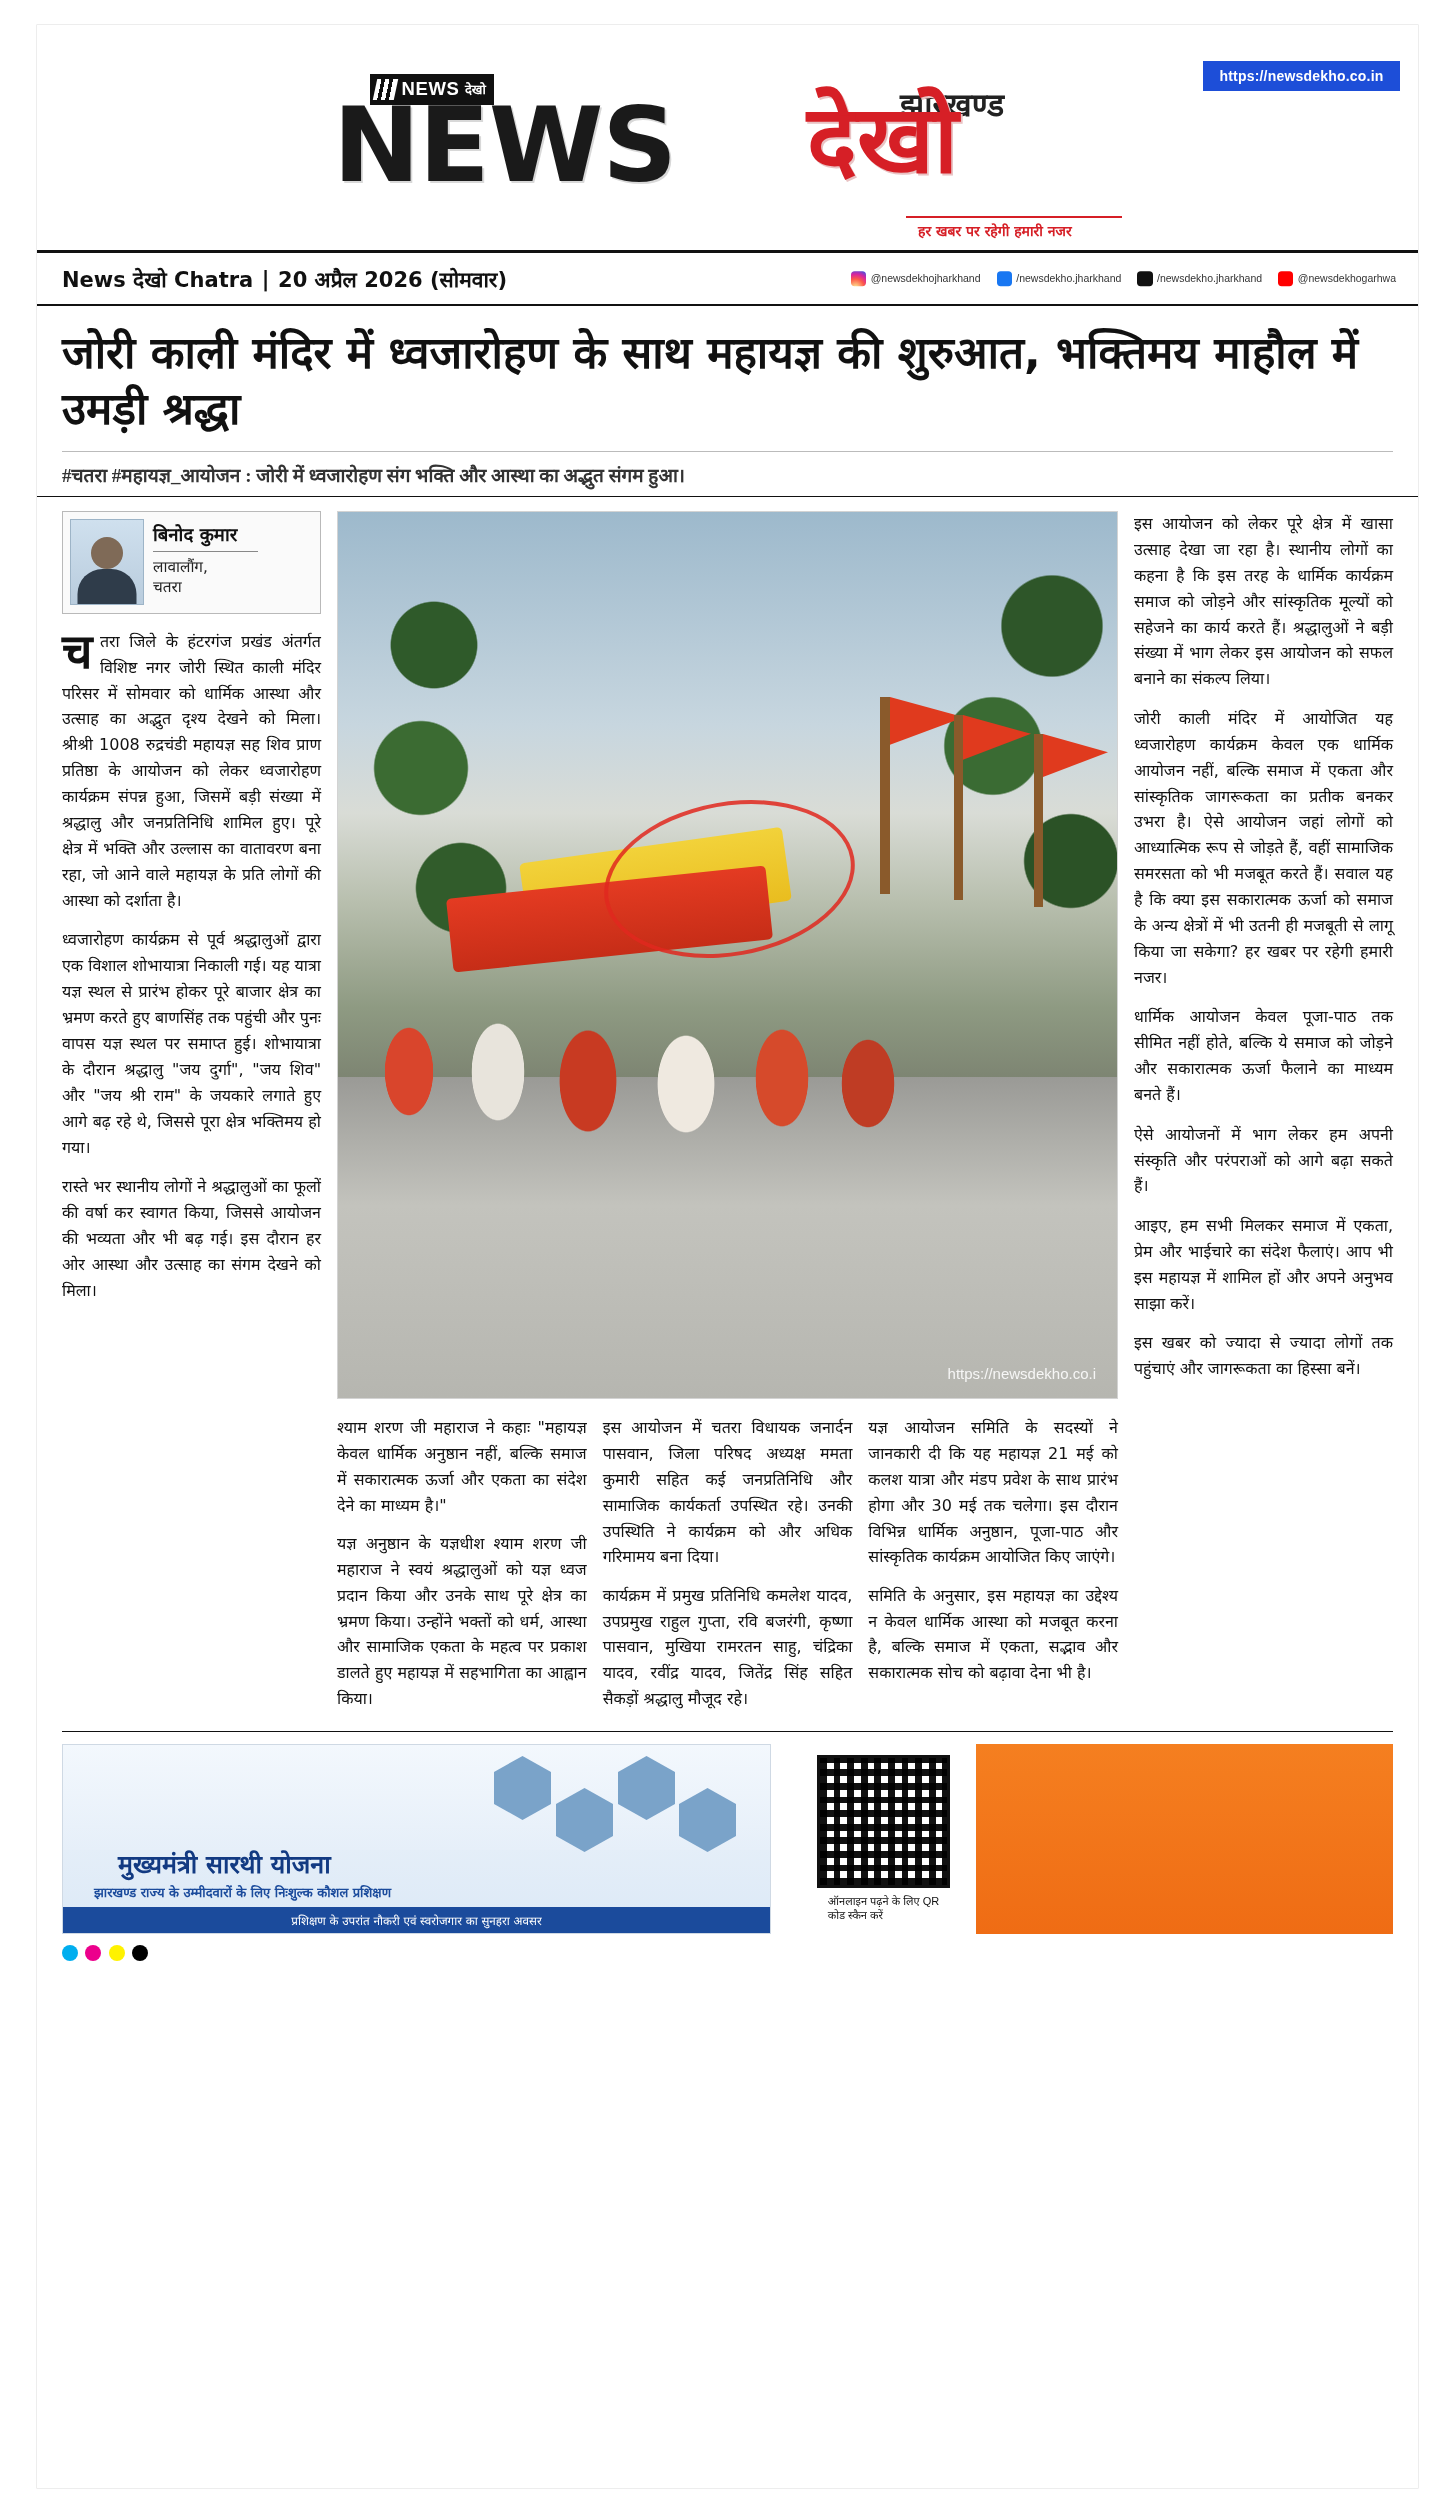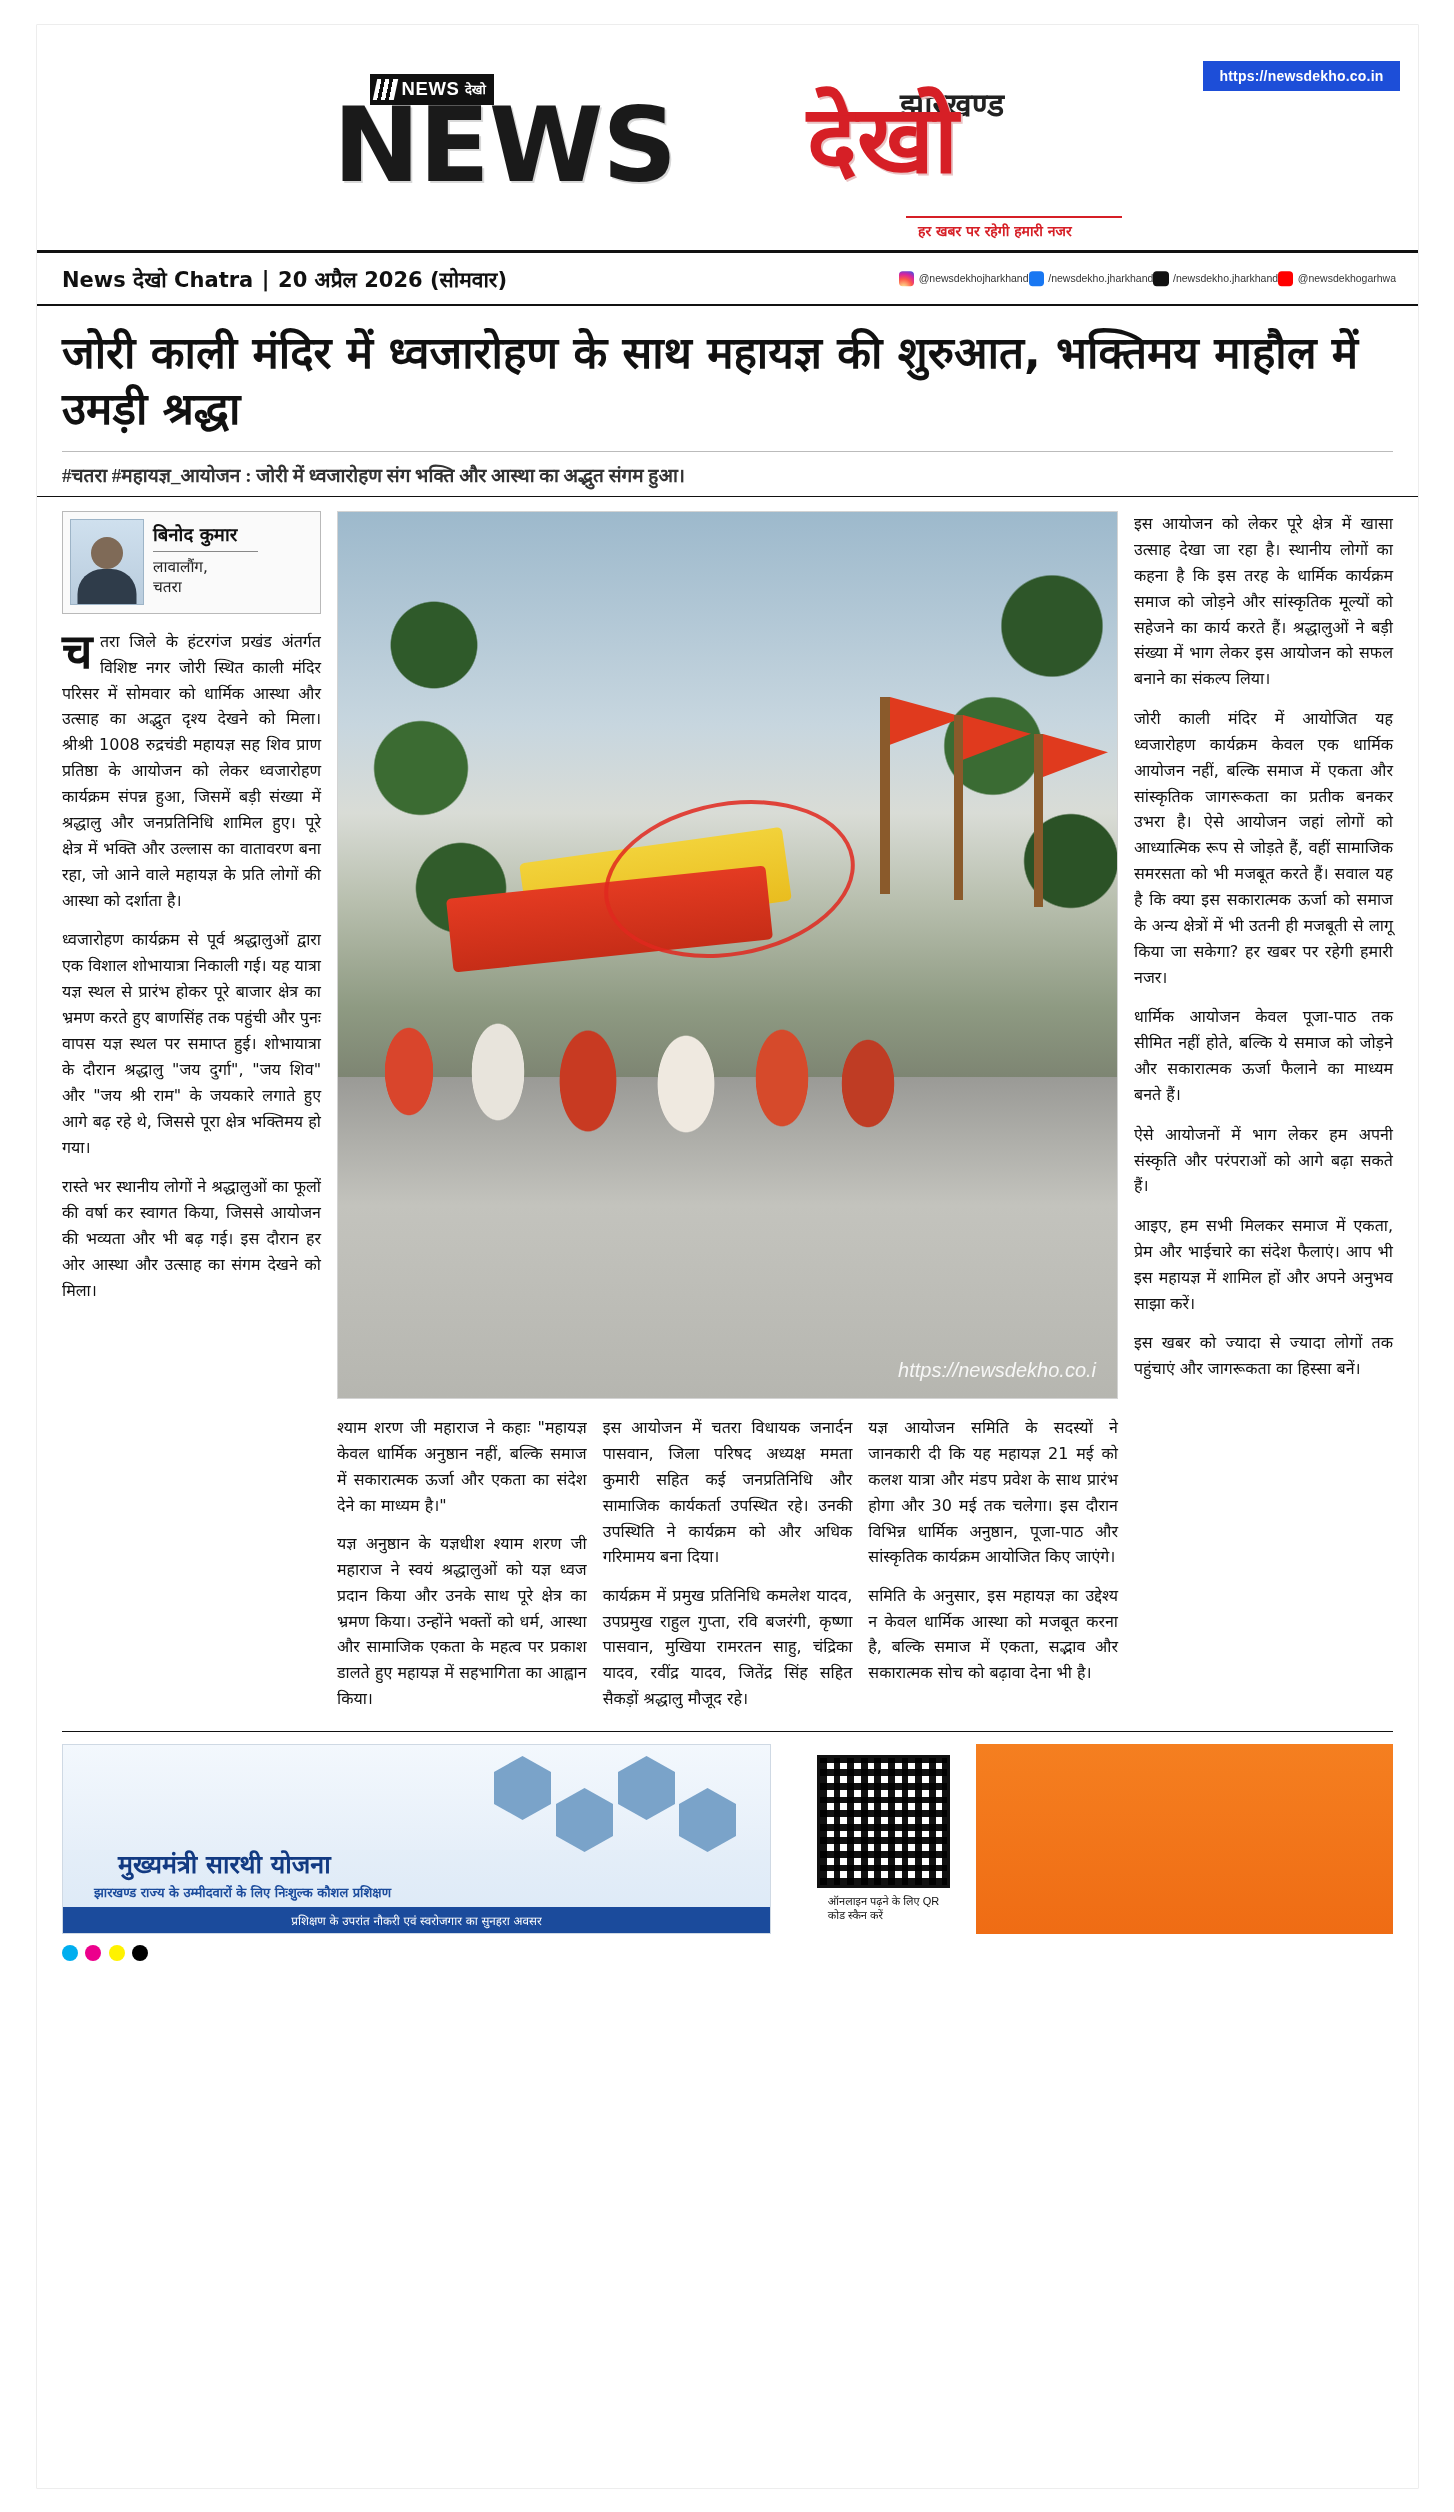--- a/index.html
+++ b/index.html
@@ -117,20 +117,21 @@
     font-size: 21px;
     font-weight: bold;
     color: #111;
     font-family: "DejaVu Sans", sans-serif;
   }
   .socials {
     position: absolute;
     right: 22px; top: 50%;
     transform: translateY(-50%);
     display: flex;
+    gap: 16px;
     align-items: center;
   }
   .soc {
     display: flex; align-items: center; gap: 4.3px;
     font-size: 10.5px; color: #333;
     font-family: "Liberation Sans", sans-serif;
   }
   .soc .dot {
     width: 15.4px; height: 15.4px; border-radius: 3.7px;
     display: inline-block;
@@ -292,24 +293,23 @@
     position: absolute;
     left: 265px; top: 290px;
     width: 253px; height: 154px;
     border: 4.3px solid rgba(225,40,30,.85);
     border-radius: 50%;
     transform: rotate(-10deg);
   }
   .photo-wm {
     position: absolute;
     right: 21px; bottom: 16px;
-    font-size: 20px;
+    font-size: 15px;
     color: rgba(255,255,255,.88);
     font-family: "Liberation Sans", sans-serif;
-    font-style: italic;
   }
 
   .tri-cols {
     display: grid;
     grid-template-columns: repeat(3, 1fr);
     column-gap: 16px;
     margin-top: 3.7px;
   }
   .tri-cols p.body { margin-top: 12.3px; }
 

